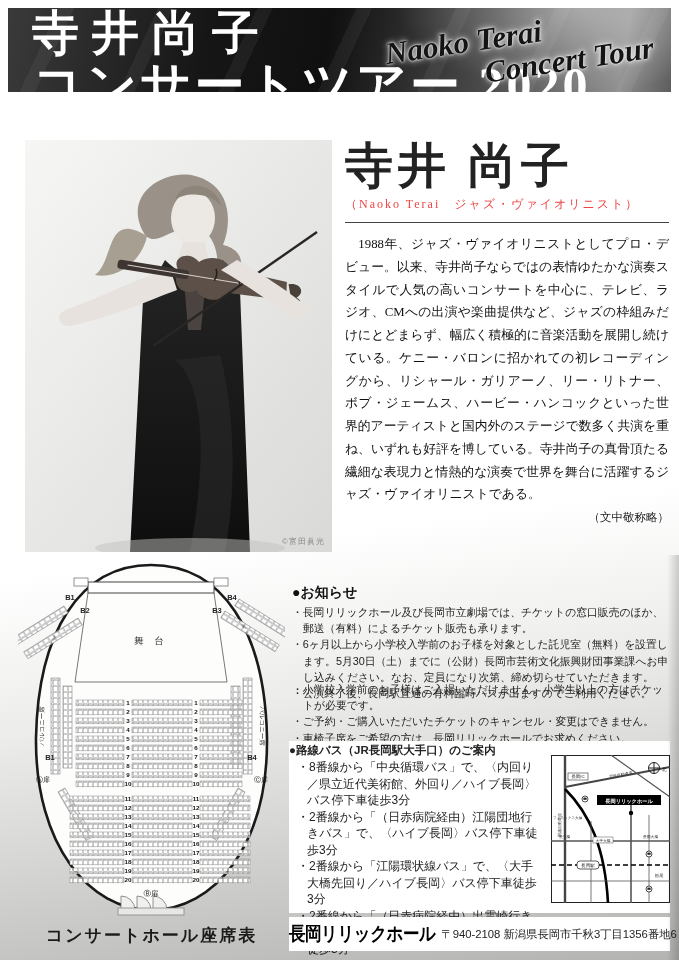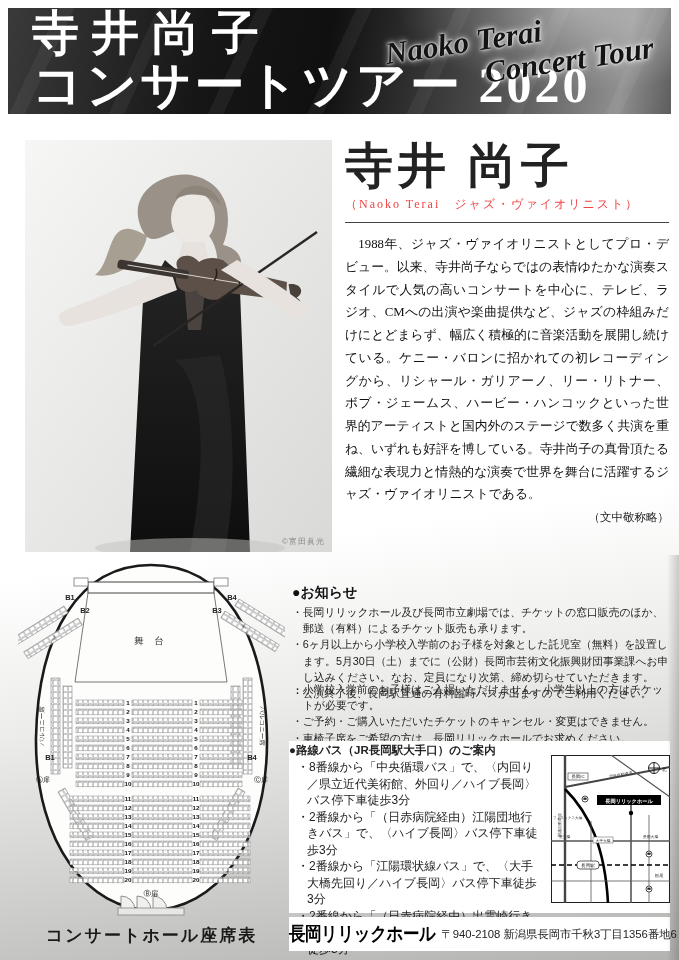--- a/index.html
+++ b/index.html
@@ -3,21 +3,21 @@
 <meta charset="utf-8">
 <style>
   html,body{margin:0;padding:0;}
   body{
     width:679px;height:960px;position:relative;overflow:hidden;
     background:linear-gradient(172deg,#ffffff 0%,#ffffff 55%,#ececea 70%,#d6d6d4 82%,#b3b3b1 100%);
     font-family:"Liberation Sans","DejaVu Sans",sans-serif;color:#222;
   }
   
   .banner{
-    position:absolute;left:8px;top:8px;width:663px;height:106px;
+    position:absolute;left:8px;top:8px;width:663px;height:84px;
     background:
       radial-gradient(ellipse 260px 120px at 86% 0%,rgba(255,255,255,0.38),rgba(255,255,255,0) 70%),
       linear-gradient(100deg,#3a3a3a 0%,#161616 30%,#101010 48%,#4a4a4a 72%,#8f8f8f 92%,#5d5d5d 100%);
     overflow:hidden;
   }
   .banner::before{
     content:"";position:absolute;inset:0;
     background:repeating-linear-gradient(115deg,transparent 0 46px,rgba(255,255,255,0.05) 46px 60px,transparent 60px 90px);
   }
   .banner-jp{position:absolute;left:24px;top:2px;color:#fff;font-family:"Liberation Serif","DejaVu Serif",serif;font-weight:700;line-height:1;}

